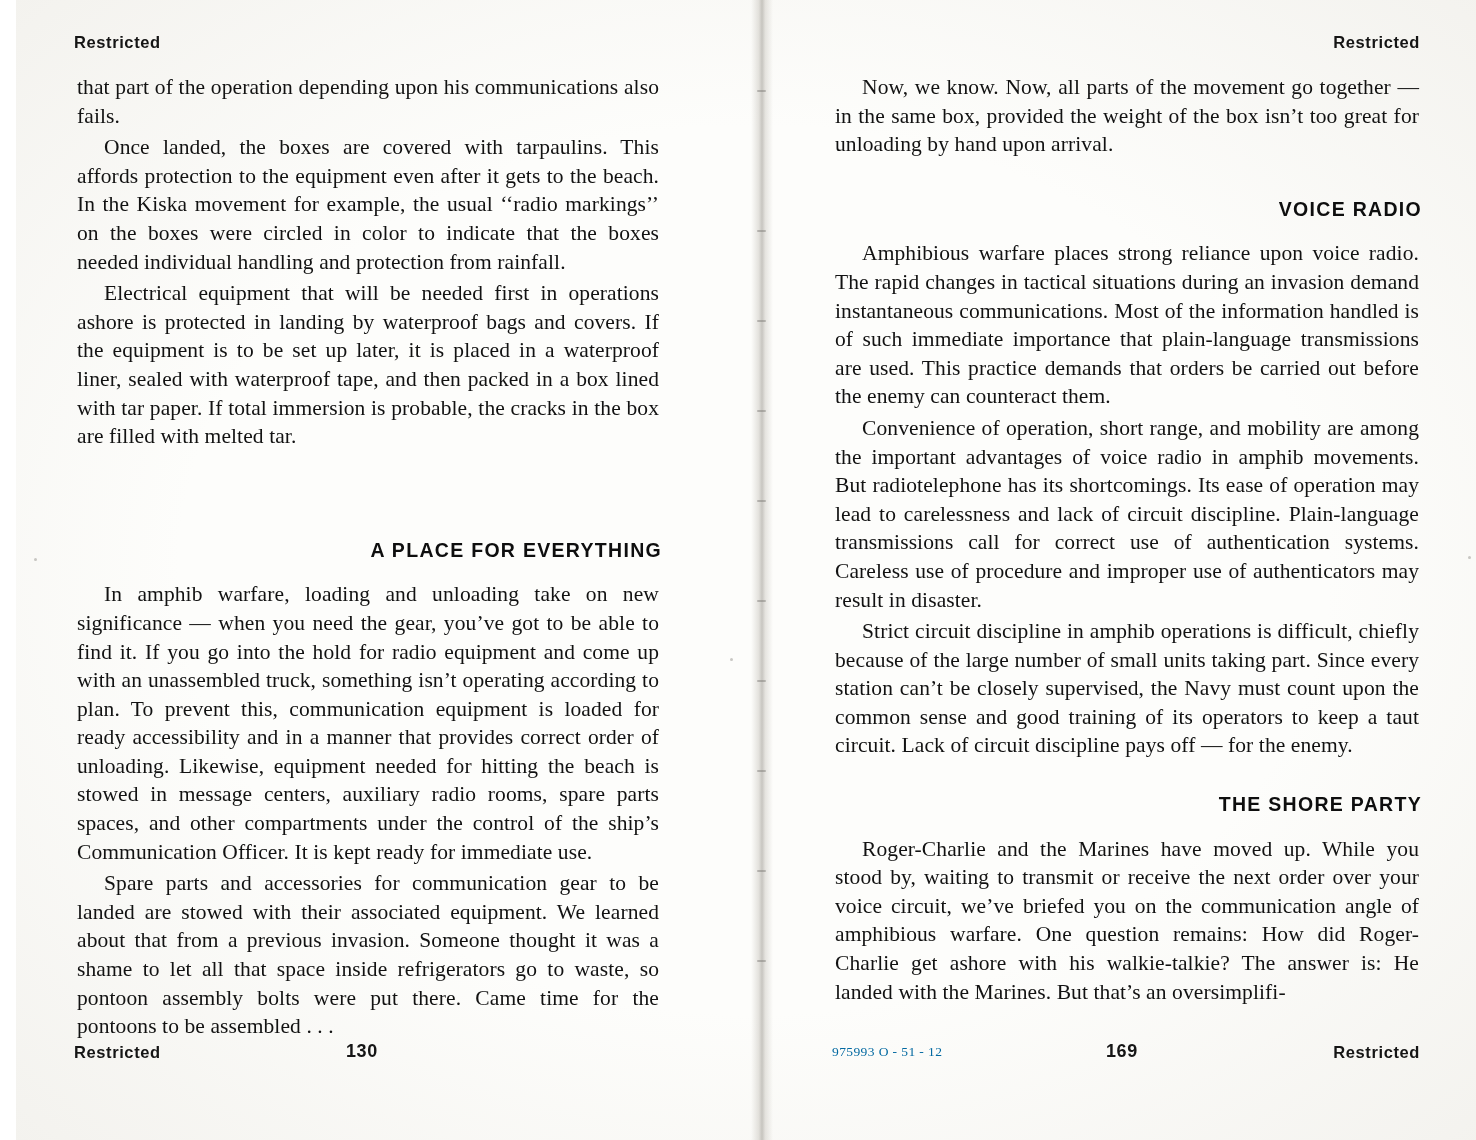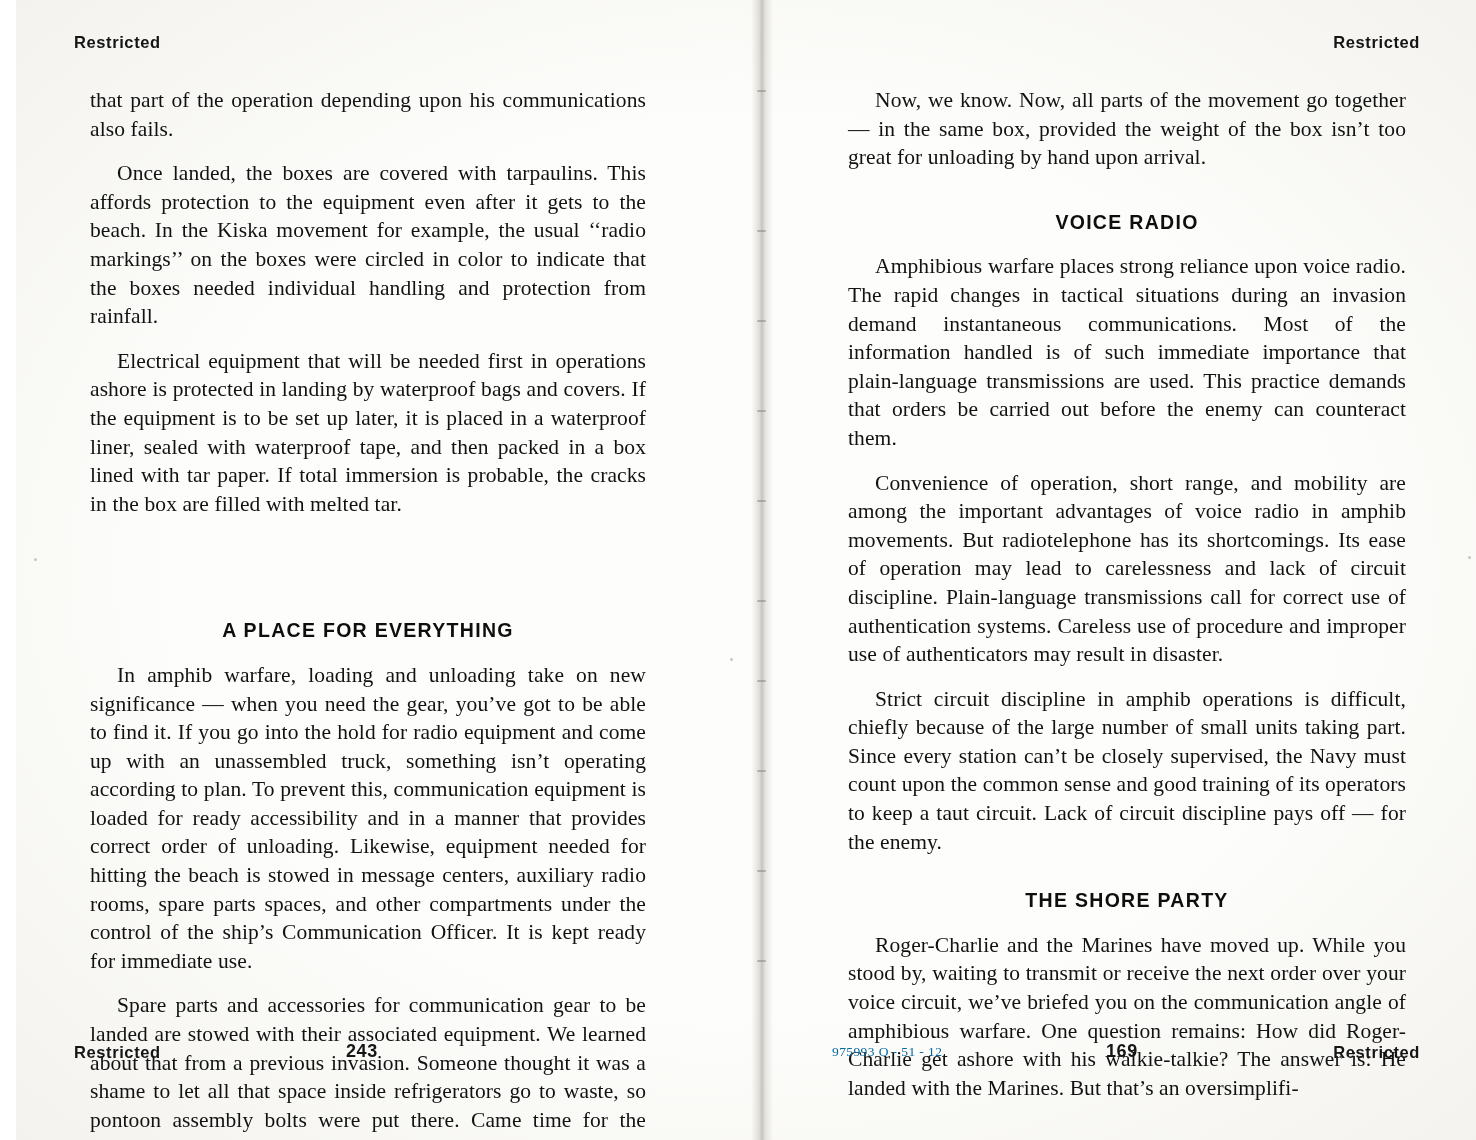--- a/index.html
+++ b/index.html
@@ -88,31 +88,31 @@
     font-size: 21.5px;
     line-height: 28.6px;
     text-align: justify;
     text-justify: inter-word;
     color: #121212;
     letter-spacing: 0.1px;
   }
   .col-right .body-text { width: 590px; }
 
   p {
-    margin: 16px;
+    margin: 3px;
     text-indent: 27px;
   }
   p.noindent { text-indent: 0; }
 
   h2.section {
     font-family: "Liberation Sans", sans-serif;
     font-weight: bold;
     font-size: 19.5px;
     letter-spacing: 1.3px;
-    text-align: center;
+    text-align: right;
     text-indent: 0;
     margin: 36px 0 16px 0;
     color: #0e0e0e;
   }
   h2.section.tight-top { margin-top: 30px; }
 
   .spacer-lg { height: 46px; }
 
   .footer {
     position: absolute;
@@ -180,21 +180,21 @@
 
       <div class="spacer-lg"></div>
       <h2 class="section">A PLACE FOR EVERYTHING</h2>
 
       <p>In amphib warfare, loading and unloading take on new significance — when you need the gear, you’ve got to be able to find it. If you go into the hold for radio equipment and come up with an unassembled truck, something isn’t operating according to plan. To prevent this, communication equipment is loaded for ready accessibility and in a manner that provides correct order of unloading. Likewise, equipment needed for hitting the beach is stowed in message centers, auxiliary radio rooms, spare parts spaces, and other compartments under the control of the ship’s Communication Officer. It is kept ready for immediate use.</p>
       <p>Spare parts and accessories for communication gear to be landed are stowed with their associated equipment. We learned about that from a previous invasion. Someone thought it was a shame to let all that space inside refrigerators go to waste, so pontoon assembly bolts were put there. Came time for the pontoons to be assembled . . .</p>
     </div>
   </div>
 
   <div class="footer ftr-left-restricted">Restricted</div>
-  <div class="footer ftr-left-pageno">243</div>
+  <div class="footer ftr-left-pageno">130</div>
 
   <div class="hdr hdr-right">Restricted</div>
 
   <div class="col col-right">
     <div class="body-text">
       <p>Now, we know. Now, all parts of the movement go together — in the same box, provided the weight of the box isn’t too great for unloading by hand upon arrival.</p>
 
       <h2 class="section">VOICE RADIO</h2>
 
       <p>Amphibious warfare places strong reliance upon voice radio. The rapid changes in tactical situations during an invasion demand instantaneous communications. Most of the information handled is of such immediate importance that plain-language transmissions are used. This practice demands that orders be carried out before the enemy can counteract them.</p>

